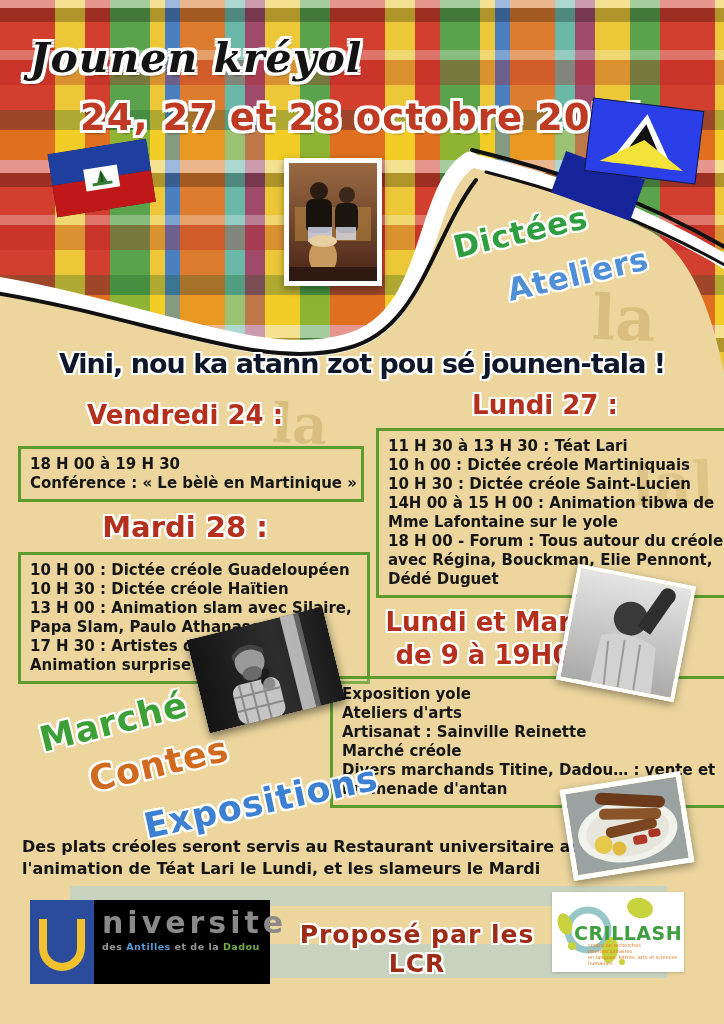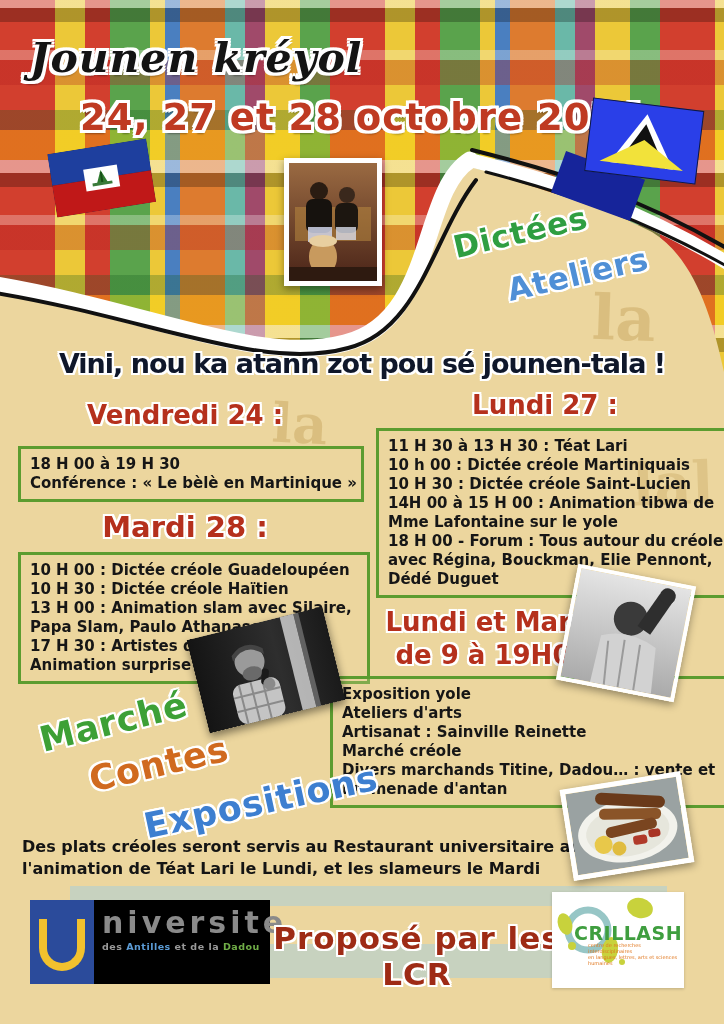--- a/index.html
+++ b/index.html
@@ -70,23 +70,23 @@
   .tan-stripe{left:262px;top:906px;width:300px;height:38px;background:#ecd69e;z-index:3;}
   
   .uni{left:30px;top:900px;height:84px;display:flex;z-index:4;}
   .uni-square{width:64px;height:84px;background:#2b4b9b;display:flex;align-items:center;justify-content:center;}
   .uni-u{width:30px;height:44px;border:8px solid #f2c12e;border-top:none;border-radius:0 0 24px 24px;margin-top:6px;}
   .uni-white{width:176px;height:84px;background:#000000;padding:6px 8px 0 8px;box-sizing:border-box;font-weight:bold;}
   .uni-name{font-size:30px;color:#8a8a8a;letter-spacing:4px;line-height:1.1;}
   .uni-sub{font-size:9.5px;color:#999;margin-top:2px;letter-spacing:.5px;}
   .uni-sub .b{color:#5b9bd5;} .uni-sub .g{color:#70ad47;}
   .propose{left:272px;top:920px;width:290px;text-align:center;z-index:4;
-    font-size:31px;font-weight:bold;color:#9e2b15;letter-spacing:1px;}
+    font-size:25px;font-weight:bold;color:#9e2b15;letter-spacing:1px;}
   
-  .crillash{left:552px;top:892px;width:132px;height:96px;background:#fff;z-index:4;
+  .crillash{left:552px;top:892px;width:132px;height:80px;background:#fff;z-index:4;
     box-shadow:0 1px 3px rgba(0,0,0,.2);}
   .crillash .name{position:absolute;left:22px;top:30px;font-size:19px;font-weight:bold;
     color:#3f9e3f;letter-spacing:.5px;}
   .crillash .sub{position:absolute;left:36px;top:50px;font-size:5px;color:#e07820;line-height:1.2;width:90px;}
 </style>
 </head>
 <body>
 
 <div class="madras"></div>
 

